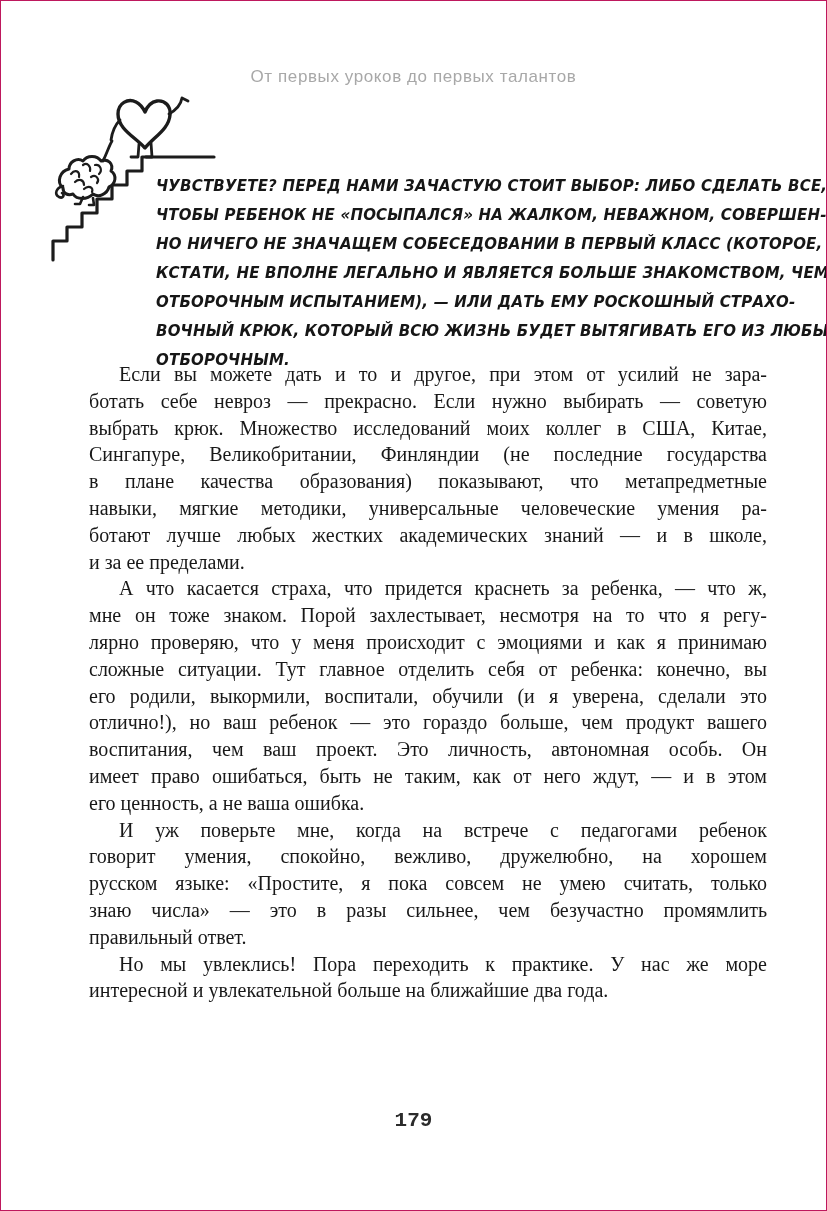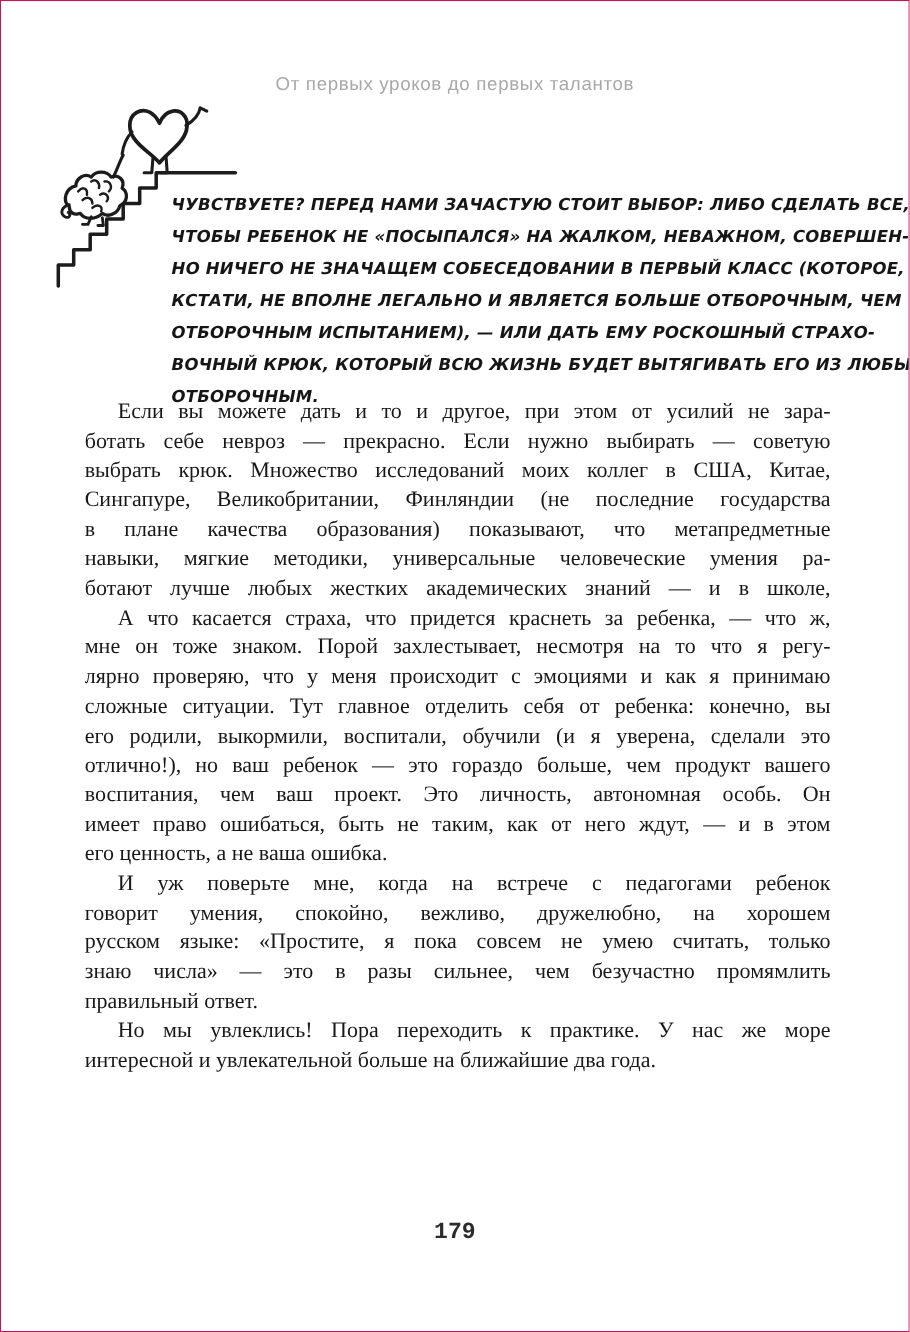--- a/index.html
+++ b/index.html
@@ -24,21 +24,21 @@
   .handwritten {
     position:absolute; left:155px; top:171px; width:625px;
     font-family:"DejaVu Sans", sans-serif;
     font-size:15px; font-weight:bold;
     line-height:29px; letter-spacing:0.2px;
     color:#161616;
     font-style:italic;
   }
   .hw-line { white-space:nowrap; }
   .body-text {
-    position:absolute; left:76px; top:360px; width:678px;
+    position:absolute; left:88px; top:360px; width:678px;
     font-size:20px; line-height:26.8px;
     color:#181818;
   }
   .para { margin:0; }
   .body-line { text-align:justify; text-align-last:justify; }
   .body-line.first { text-indent:30px; }
   .body-line.last { text-align-last:auto; }
   .page-number {
     position:absolute; top:1108px; left:0; width:100%;
     text-align:center;
@@ -88,35 +88,36 @@
 
         <path class="ink" stroke-width="2.8" d="M81,27 C75,33 73,40 72,47"></path>
       </g>
     </svg>
   </div>
 
   <div class="handwritten">
       <div class="hw-line">ЧУВСТВУЕТЕ? ПЕРЕД НАМИ ЗАЧАСТУЮ СТОИТ ВЫБОР: ЛИБО СДЕЛАТЬ ВСЕ,</div>
       <div class="hw-line">ЧТОБЫ РЕБЕНОК НЕ «ПОСЫПАЛСЯ» НА ЖАЛКОМ, НЕВАЖНОМ, СОВЕРШЕН-</div>
       <div class="hw-line">НО НИЧЕГО НЕ ЗНАЧАЩЕМ СОБЕСЕДОВАНИИ В ПЕРВЫЙ КЛАСС (КОТОРОЕ,</div>
-      <div class="hw-line">КСТАТИ, НЕ ВПОЛНЕ ЛЕГАЛЬНО И ЯВЛЯЕТСЯ БОЛЬШЕ ОТБОРОЧНЫМ, ЧЕМ</div>
+      <div class="hw-line">КСТАТИ, НЕ ВПОЛНЕ ЛЕГАЛЬНО И ЯВЛЯЕТСЯ БОЛЬШЕ ЗНАКОМСТВОМ, ЧЕМ</div>
       <div class="hw-line">ОТБОРОЧНЫМ ИСПЫТАНИЕМ), — ИЛИ ДАТЬ ЕМУ РОСКОШНЫЙ СТРАХО-</div>
       <div class="hw-line">ВОЧНЫЙ КРЮК, КОТОРЫЙ ВСЮ ЖИЗНЬ БУДЕТ ВЫТЯГИВАТЬ ЕГО ИЗ ЛЮБЫХ</div>
       <div class="hw-line">ОТБОРОЧНЫМ.</div>
     </div>
 
   <div class="body-text">
       <div class="para">
         <div class="body-line first">Если вы можете дать и то и другое, при этом от усилий не зара-</div>
         <div class="body-line">ботать себе невроз — прекрасно. Если нужно выбирать — советую</div>
         <div class="body-line">выбрать крюк. Множество исследований моих коллег в США, Китае,</div>
         <div class="body-line">Сингапуре, Великобритании, Финляндии (не последние государства</div>
         <div class="body-line">в плане качества образования) показывают, что метапредметные</div>
         <div class="body-line">навыки, мягкие методики, универсальные человеческие умения ра-</div>
         <div class="body-line">ботают лучше любых жестких академических знаний — и в школе,</div>
+        <div class="body-line last">и за ее пределами.</div>
       </div>
       <div class="para">
         <div class="body-line first">А что касается страха, что придется краснеть за ребенка, — что ж,</div>
         <div class="body-line">мне он тоже знаком. Порой захлестывает, несмотря на то что я регу-</div>
         <div class="body-line">лярно проверяю, что у меня происходит с эмоциями и как я принимаю</div>
         <div class="body-line">сложные ситуации. Тут главное отделить себя от ребенка: конечно, вы</div>
         <div class="body-line">его родили, выкормили, воспитали, обучили (и я уверена, сделали это</div>
         <div class="body-line">отлично!), но ваш ребенок — это гораздо больше, чем продукт вашего</div>
         <div class="body-line">воспитания, чем ваш проект. Это личность, автономная особь. Он</div>
         <div class="body-line">имеет право ошибаться, быть не таким, как от него ждут, — и в этом</div>

